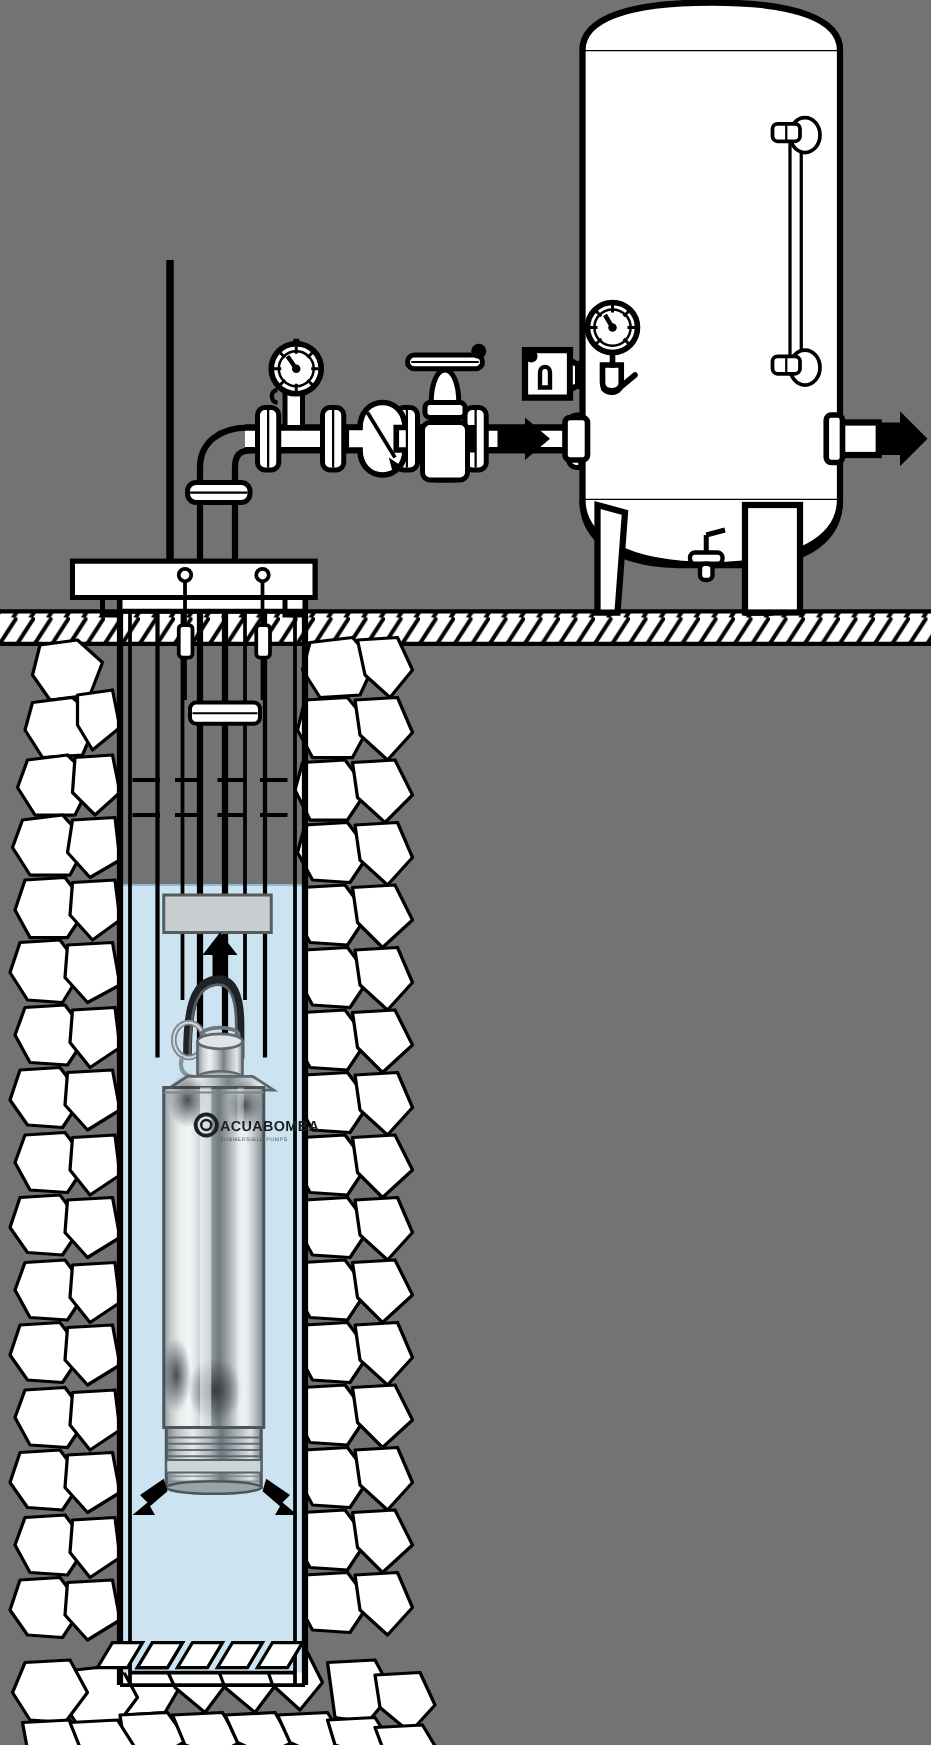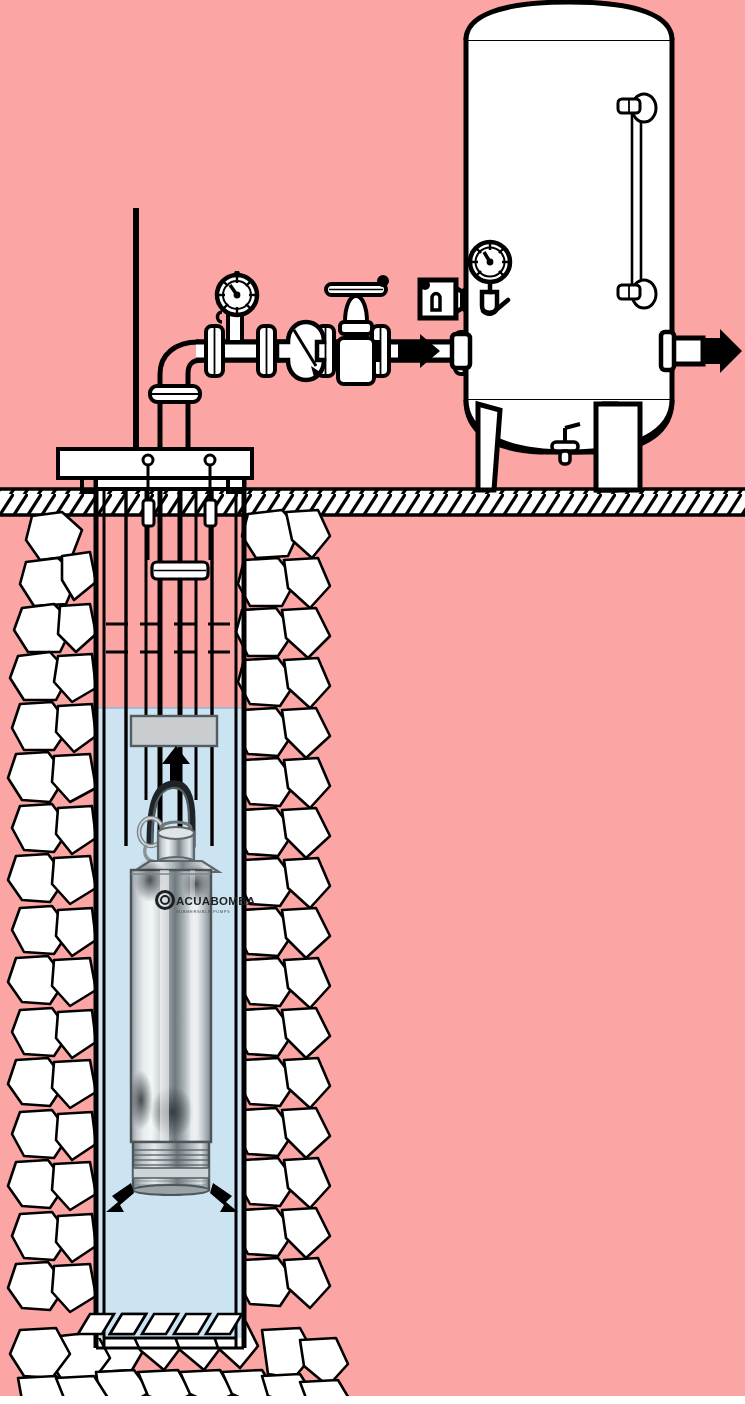--- a/index.html
+++ b/index.html
@@ -1,21 +1,21 @@
 <!DOCTYPE html>
 <html><head>
 <meta charset="utf-8">
 <title>Submersible Well Pump Installation Diagram</title>
 <style>
   html,body{margin:0;padding:0;background:#ffffff;}
   body{font-family:"Liberation Sans",sans-serif;}
   #stage{
     position:relative;
     width:745px;height:1396px;
-    background:#fca5a5;
+    background:#737373;
     overflow:hidden;
   }
   #stage svg{display:block;position:absolute;left:0;top:0;}
 </style>
 </head>
 <body>
 
 <div id="stage">
 
 <svg width="745" height="1404" viewBox="0 0 745 1404" xmlns="http://www.w3.org/2000/svg">

